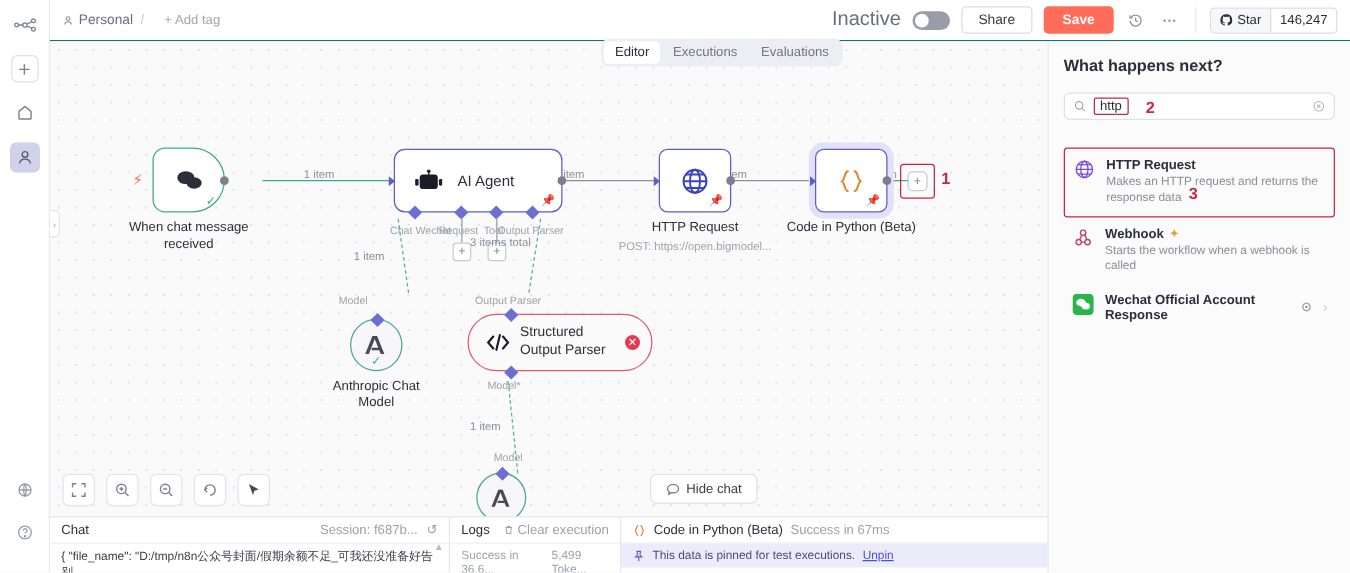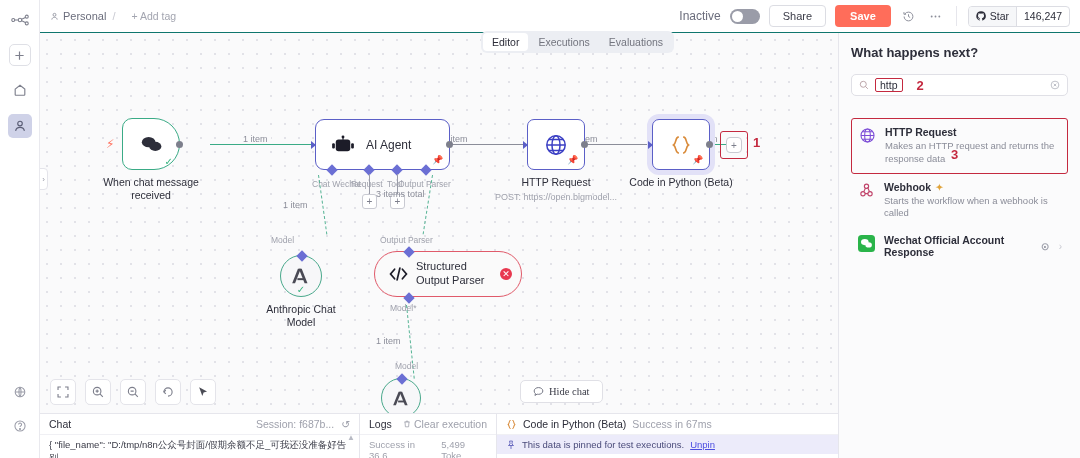--- a/index.html
+++ b/index.html
@@ -33,21 +33,21 @@
     position:absolute; left:40px; top:0; width:1040px; height:33px;
     background:#fff; border-bottom:1px solid #0f766e;
     display:flex; align-items:center; padding:0 10px;
   }
   .bc { display:flex; align-items:center; gap:6px; font-size:11px; }
   .bc-personal { color:#6b6d7c; display:flex; align-items:center; gap:4px; }
   .bc-sep { color:#c9cad2; }
   .bc-title { color:#2d2e3a; font-size:11.5px; }
   .add-tag { color:#a3a5b0; font-size:10.5px; margin-left:10px; }
   .hdr-right { margin-left:auto; display:flex; align-items:center; gap:9px; }
-  .inactive-lbl { color:#6b6d7c; font-size:12px; }
+  .inactive-lbl { color:#6b6d7c; font-size:16px; }
   .toggle {
     width:30px; height:15px; border-radius:8px; background:#9a9ca8;
     position:relative;
   }
   .toggle .knob {
     position:absolute; left:2px; top:2px; width:11px; height:11px;
     background:#fff; border-radius:50%;
   }
   .btn-share {
     border:1px solid #dcdde3; border-radius:4px; background:#fff;
@@ -169,21 +169,21 @@
   
   .ctrlbar { position:absolute; left:10px; bottom:10px; display:flex; gap:9px; }
   .ctrl-btn {
     width:26px; height:26px; background:#fff; border:1px solid #e4e4ea;
     border-radius:5px; display:flex; align-items:center; justify-content:center;
     color:#7d7f8c;
   }
   .hide-chat {
     position:absolute; left:480px; bottom:12px; background:#fff;
     border:1px solid #e0e0e6; border-radius:5px; padding:5px 12px;
-    font-size:10.5px; color:#3a3b47; display:flex; align-items:center; gap:5px;font-family:Liberation Serif, serif;
+    font-size:10.5px; color:#3a3b47; display:flex; align-items:center; gap:5px;
   }
 
   
   .bottom { position:absolute; left:40px; top:413px; width:798px; height:45px;
     background:#fff; border-top:1px solid #e6e6ec; display:flex; }
   .bp { height:100%; border-right:1px solid #e6e6ec; }
   .bp-head { display:flex; align-items:center; height:21px; padding:0 9px;
     font-size:10.5px; color:#2d2e3a; border-bottom:1px solid #f0f0f4; }
   .bp-body { padding:4px 9px; font-size:9.5px; color:#3a3b47; }
   .muted { color:#9fa1ac; }

